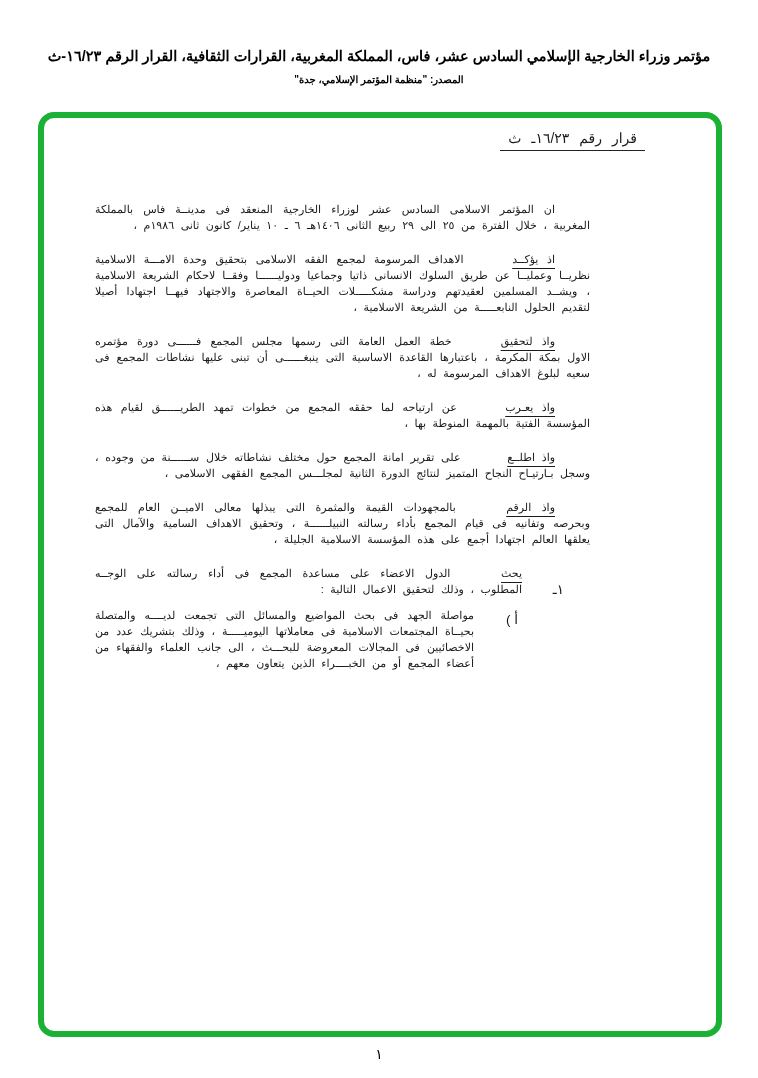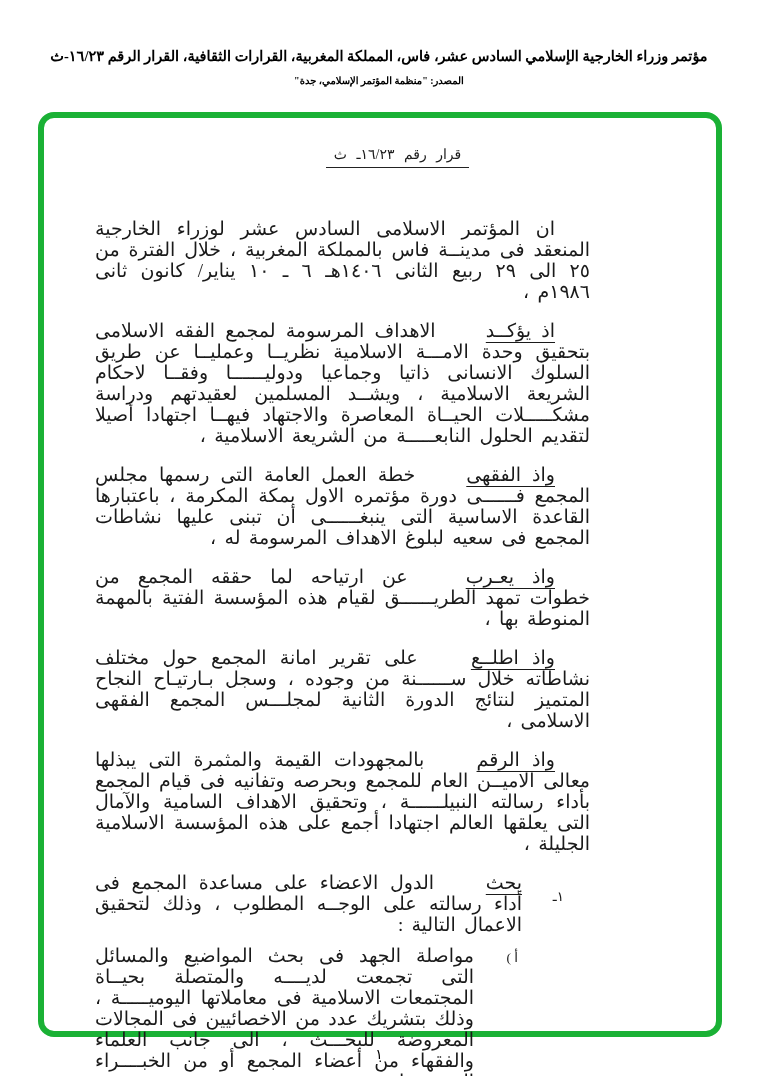--- a/index.html
+++ b/index.html
@@ -1,20 +1,20 @@
 <!DOCTYPE html>
 <html lang="ar"><head>
 <meta charset="utf-8">
 <style>
   html,body{margin:0;padding:0;background:#ffffff;}
   .page{
     position:relative;
     width:758px;height:1076px;
     background:#ffffff;
-    font-family:Liberation Serif, serif;
+    font-family:Liberation Sans, sans-serif;
     color:#1a1a1a;
     overflow:hidden;
   }
   
   .hdr{
     position:absolute;top:48px;left:0;right:0;
     direction:rtl;text-align:center;color:#000;
   }
   .hdr-line1{font-weight:bold;font-size:14.5px;letter-spacing:0.2px;}
   .hdr-line2{font-weight:bold;font-size:10px;margin-top:10px;}
@@ -28,34 +28,33 @@
   }
   
   .content{
     position:absolute;left:44px;top:118px;
     width:672px;box-sizing:border-box;
     padding:12px 126px 0 51px;
     direction:rtl;
   }
   .doc-title{
     position:relative;right:-55px;
-    text-align:center;
-    margin:16px 0 50px 0;
+    margin:0 0 50px 0;
     font-size:14px;
     word-spacing:6px;letter-spacing:0.5px;
   }
   .t-line{
     display:inline-block;
     border-bottom:1.6px solid #222;
     padding:0 8px 4px;
   }
   .t2{margin-top:5px;}
   .body{
-    font-size:19px;
-    line-height:21px;
+    font-size:11px;
+    line-height:16px;
     text-align:justify;
     word-spacing:3.5px;
     margin:0 0 18px 0;
   }
   .indent{text-indent:35px;}
   .lead{
     text-decoration:underline;
     text-decoration-thickness:1.4px;
     text-underline-offset:5px;
     margin-left:40px;
@@ -103,21 +102,21 @@
   <div class="content">
 
     <div class="doc-title">
       <span class="t-line">قرار رقم ١٦/٢٣ـ ث</span><br>
     </div>
 
     <p class="body indent">ان المؤتمر الاسلامى السادس عشر لوزراء الخارجية المنعقد فى مدينــة فاس بالمملكة المغربية ، خلال الفترة من ٢٥ الى ٢٩ ربيع الثانى ١٤٠٦هـ ٦ ـ ١٠ يناير/ كانون ثانى ١٩٨٦م ،</p>
 
     <p class="body indent"><span class="lead">اذ يؤكــد</span><span> الاهداف المرسومة لمجمع الفقه الاسلامى بتحقيق وحدة الامـــة الاسلامية نظريــا وعمليــا عن طريق السلوك الانسانى ذاتيا وجماعيا ودوليــــــا وفقــا لاحكام الشريعة الاسلامية ، ويشــد المسلمين لعقيدتهم ودراسة مشكـــــلات الحيــاة المعاصرة والاجتهاد فيهــا اجتهادا أصيلا لتقديم الحلول النابعـــــة من الشريعة الاسلامية ،</span></p>
 
-    <p class="body indent"><span class="lead">واذ الفقهى</span><span> خطة العمل العامة التى رسمها مجلس المجمع فــــــى دورة مؤتمره الاول بمكة المكرمة ، باعتبارها القاعدة الاساسية التى ينبغــــــى أن تبنى عليها نشاطات المجمع فى سعيه لبلوغ الاهداف المرسومة له ،</span></p>
+    <p class="body indent"><span class="lead">واذ لتحقيق</span><span> خطة العمل العامة التى رسمها مجلس المجمع فــــــى دورة مؤتمره الاول بمكة المكرمة ، باعتبارها القاعدة الاساسية التى ينبغــــــى أن تبنى عليها نشاطات المجمع فى سعيه لبلوغ الاهداف المرسومة له ،</span></p>
 
     <p class="body indent"><span class="lead">واذ يعـرب</span><span> عن ارتياحه لما حققه المجمع من خطوات تمهد الطريــــــق لقيام هذه المؤسسة الفتية بالمهمة المنوطة بها ،</span></p>
 
     <p class="body indent"><span class="lead">واذ اطلــع</span><span> على تقرير امانة المجمع حول مختلف نشاطاته خلال ســــــنة من وجوده ، وسجل بـارتيـاح النجاح المتميز لنتائج الدورة الثانية لمجلـــس المجمع الفقهى الاسلامى ،</span></p>
 
     <p class="body indent"><span class="lead">واذ الرقم</span><span> بالمجهودات القيمة والمثمرة التى يبذلها معالى الاميــن العام للمجمع وبحرصه وتفانيه فى قيام المجمع بأداء رسالته النبيلــــــة ، وتحقيق الاهداف السامية والآمال التى يعلقها العالم اجتهادا أجمع على هذه المؤسسة الاسلامية الجليلة ،</span></p>
 
     <div class="item">
       <span class="item-num">١ـ</span>
       <p class="body"><span class="lead">يحث</span><span> الدول الاعضاء على مساعدة المجمع فى أداء رسالته على الوجــه المطلوب ، وذلك لتحقيق الاعمال التالية :</span></p>

